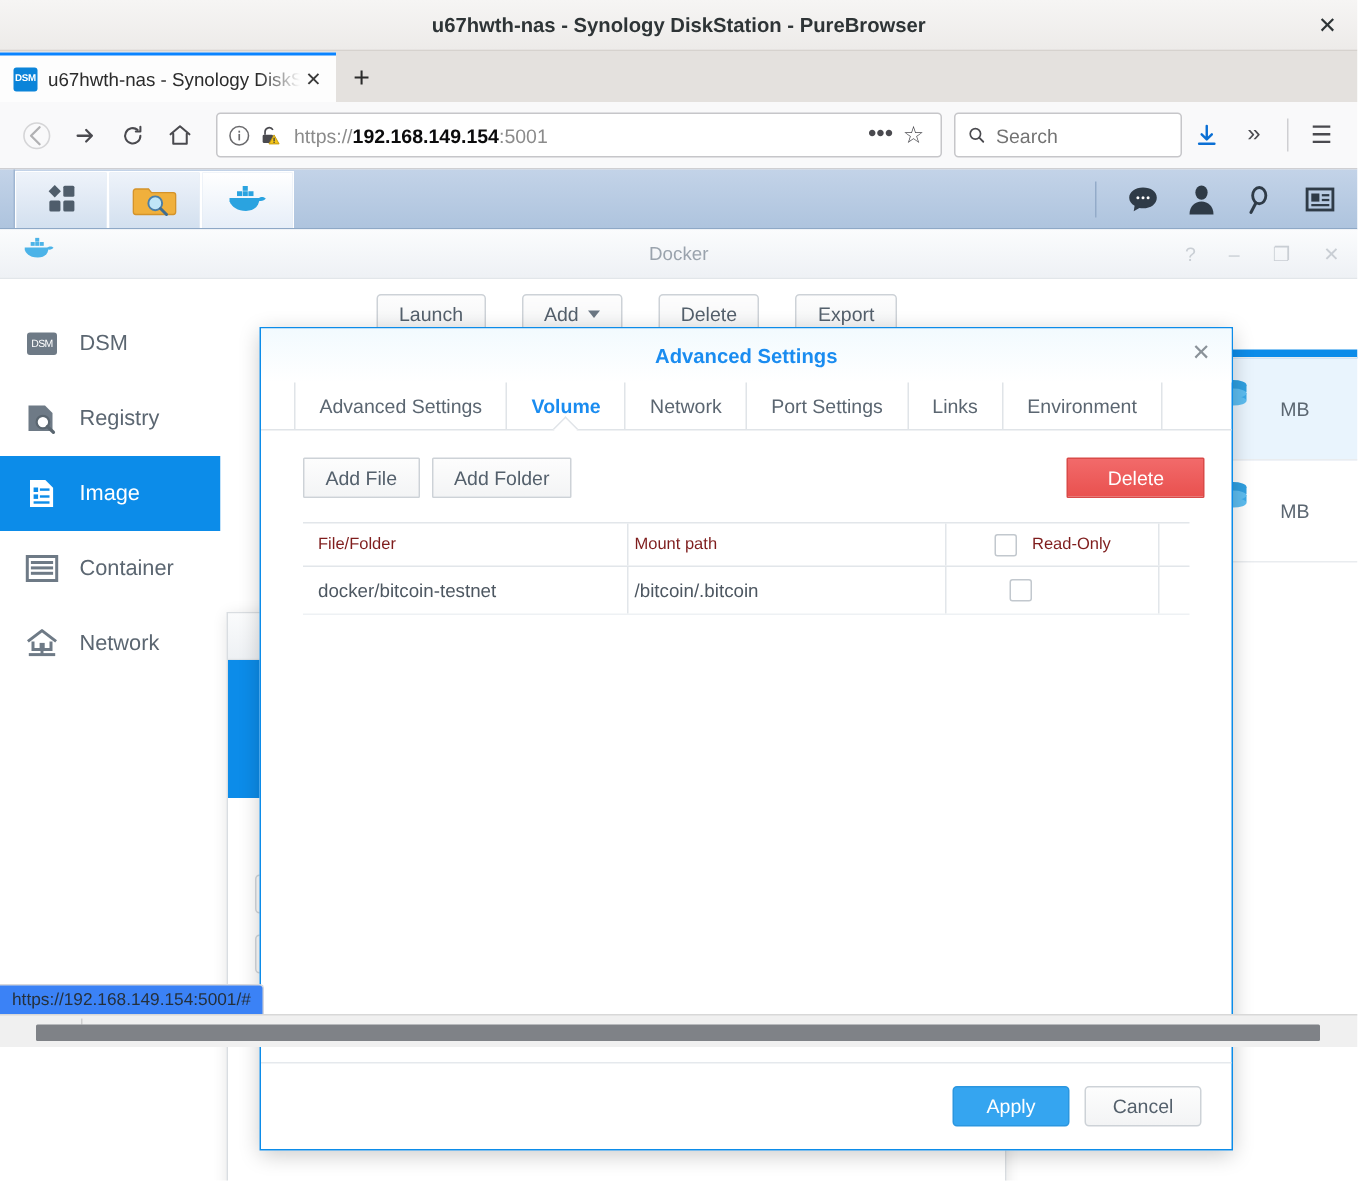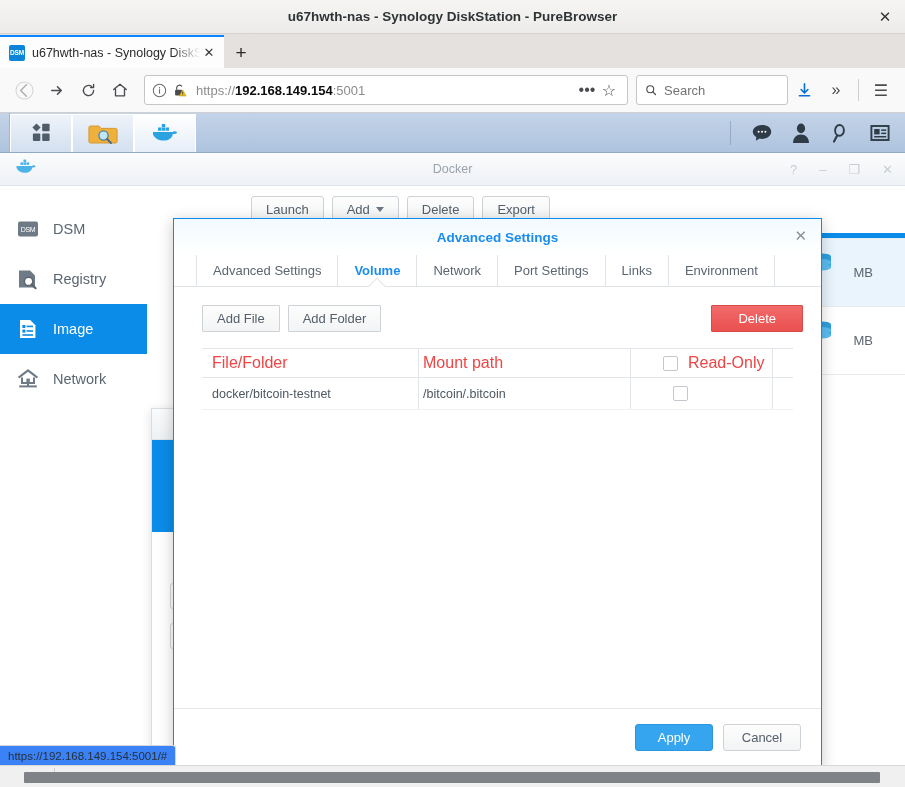--- a/index.html
+++ b/index.html
@@ -2,21 +2,21 @@
 <html><head>
 <meta charset="utf-8">
 <style>
   * { box-sizing: border-box; margin: 0; padding: 0; }
   html, body {
     width: 905px; height: 787px;
     font-family: "Liberation Sans", sans-serif;
     overflow: hidden;
     background: #ffffff;
   }
-  #root { position: relative; width: 905px; height: 787px; }
+  #root { position: relative; width: 905px; height: 698px; }
 
   
   .win-title {
     position: absolute; left: 0; top: 0; width: 905px; height: 34px;
     background: linear-gradient(#f6f5f4, #edebe9);
     border-bottom: 1px solid #d6d2ce;
     display: flex; align-items: center; justify-content: center;
   }
   .win-title-text {
     font-size: 13.5px; font-weight: bold; color: #2e3436;
@@ -158,21 +158,21 @@
   }
   .side-item.sel { background: #0c8ce9; }
   .side-label { font-size: 14.5px; color: #5b6671; }
   .side-item.sel .side-label { color: #ffffff; text-align: right; }
 
   
   .content {
     position: absolute; left: 147px; top: 33px; right: 0; bottom: 0;
     background: #ffffff;
   }
-  .toolbar { height: 47px; display: flex; align-items: center; gap: 8px; padding-left: 104px; }
+  .toolbar { height: 47px; display: flex; align-items: center; gap: 24px; padding-left: 104px; }
   .tb-btn {
     height: 28px; padding: 0 14px; background: linear-gradient(#fdfdfd,#f3f4f5);
     border: 1px solid #cdd2d7; border-radius: 3px;
     font-size: 13px; color: #54606c; cursor: pointer;
     display: flex; align-items: center; gap: 6px;
   }
   .caret-dn {
     width: 0; height: 0; border-left: 4px solid transparent;
     border-right: 4px solid transparent; border-top: 5px solid #6b7783;
   }
@@ -252,21 +252,21 @@
   .vol-table { margin: 16px 28px 0 28px; }
   .vt-head {
     display: flex; align-items: center; height: 30px;
     border-top: 1px solid #e2e6ea; border-bottom: 1px solid #e2e6ea;
   }
   .vt-row { display: flex; align-items: center; height: 32px; border-bottom: 1px solid #eef1f4; }
   .c-file { width: 216px; padding-left: 10px; }
   .c-mount { width: 212px; padding-left: 4px; border-left: 1px solid #e2e6ea; height: 100%; display: flex; align-items: center; }
   .c-ro { width: 142px; border-left: 1px solid #e2e6ea; height: 100%; display: flex; align-items: center; gap: 10px; padding-left: 32px; }
   .c-pad { flex: 1 1 auto; border-left: 1px solid #e2e6ea; height: 100%; }
-  .vt-head .c-file, .vt-head .c-mount, .vt-head .c-ro span { font-size: 16px; color: #ef4444; }
+  .vt-head .c-file, .vt-head .c-mount, .vt-head .c-ro span { font-size: 11px; color: #7f1d1d; }
   .vt-row .c-file, .vt-row .c-mount { font-size: 12.5px; color: #4d5761; }
   .chk { width: 15px; height: 15px; border: 1px solid #c2c8ce; background: #fff; border-radius: 2px; cursor: pointer; }
   .modal-foot {
     position: absolute; left: 0; right: 0; bottom: 0; height: 58px;
     border-top: 1px solid #e5e9ed;
     display: flex; align-items: center; justify-content: flex-end;
     gap: 10px; padding-right: 20px;
   }
   .f-btn {
     min-width: 78px; height: 27px; border-radius: 3px; font-size: 13px;
@@ -473,20 +473,29 @@
             <rect x="6.4" y="7" width="3" height="3" fill="#0c8ce9"></rect>
             <rect x="10.6" y="7.6" width="6.4" height="1.6" fill="#0c8ce9"></rect>
             <rect x="6.4" y="11.6" width="3" height="3" fill="#0c8ce9"></rect>
             <rect x="10.6" y="12.2" width="6.4" height="1.6" fill="#0c8ce9"></rect>
             <rect x="6.4" y="16.2" width="10.6" height="1.6" fill="#0c8ce9"></rect>
           </svg>
         <span class="side-label">Image</span>
       </div>
       <div class="side-item">
         <svg width="24" height="22" viewBox="0 0 24 22">
+            <rect x="2.2" y="3" width="19.6" height="16" fill="none" stroke="#6e7a86" stroke-width="2"></rect>
+            <rect x="4.6" y="6" width="14.8" height="2" fill="#6e7a86"></rect>
+            <rect x="4.6" y="9.6" width="14.8" height="2" fill="#6e7a86"></rect>
+            <rect x="4.6" y="13.2" width="14.8" height="2" fill="#6e7a86"></rect>
+          </svg>
+        <span class="side-label">Container</span>
+      </div>
+      <div class="side-item">
+        <svg width="24" height="22" viewBox="0 0 24 22">
             <path d="M2.6 9.6 L12 2.4 L21.4 9.6" fill="none" stroke="#6e7a86" stroke-width="2" stroke-linejoin="round"></path>
             <path d="M6 9.6 V15 H18 V9.6" fill="none" stroke="#6e7a86" stroke-width="2"></path>
             <rect x="10.4" y="10.6" width="3.4" height="3.4" fill="#6e7a86"></rect>
             <path d="M3.2 18.4 H20.8" stroke="#6e7a86" stroke-width="2"></path>
             <path d="M12 15 V18.4" stroke="#6e7a86" stroke-width="2"></path>
           </svg>
         <span class="side-label">Network</span>
       </div>
     </div>
 

